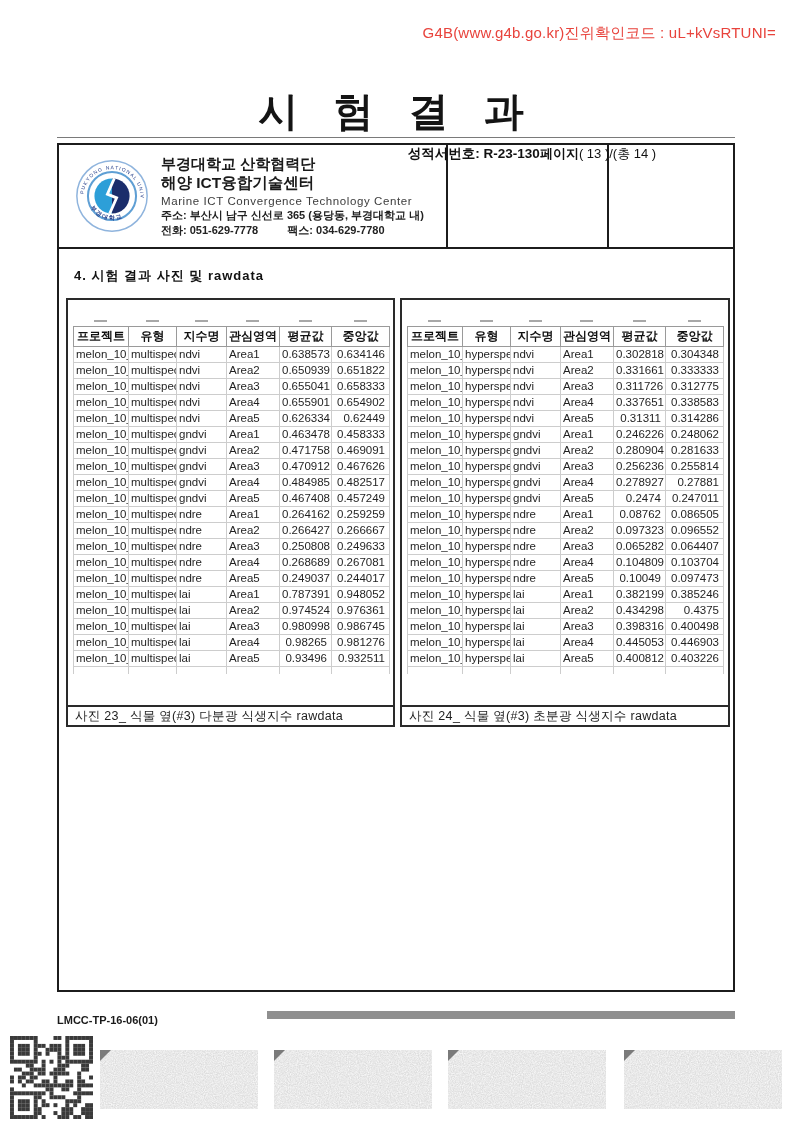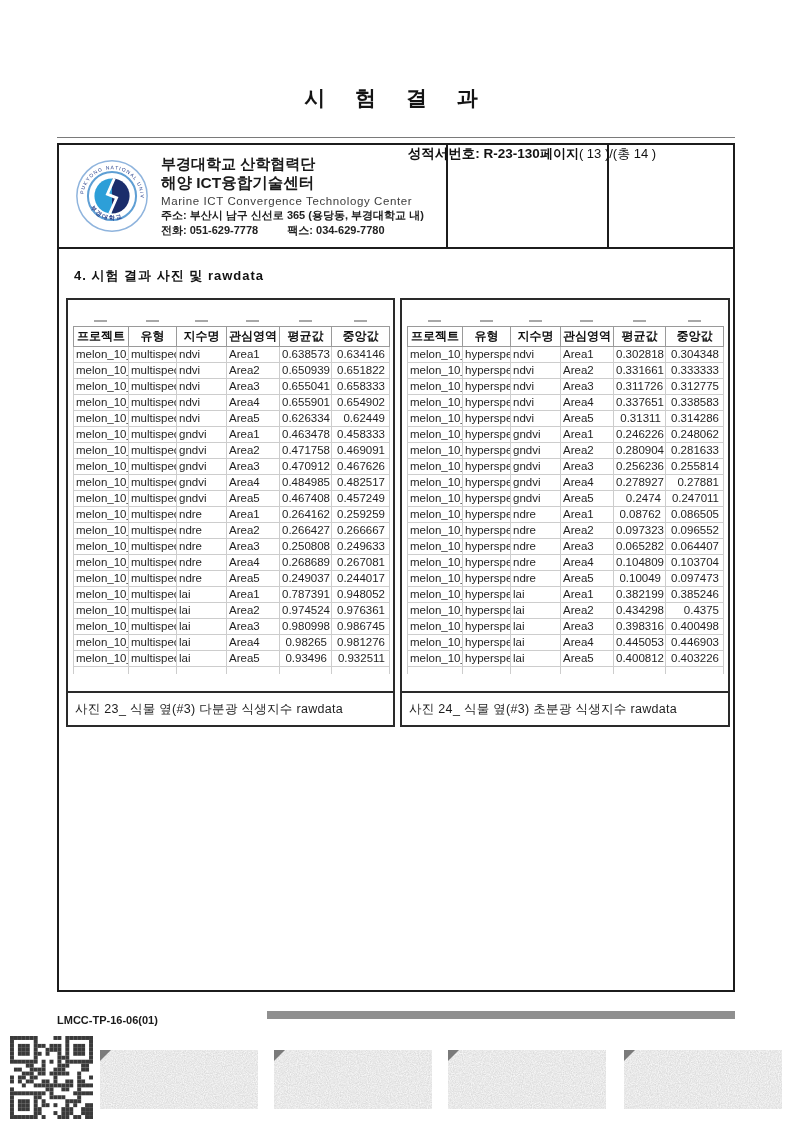--- a/index.html
+++ b/index.html
@@ -7,21 +7,21 @@
   .page {
     position:relative; width:794px; height:1123px; background:#fff;
     font-family:"Liberation Sans", sans-serif; color:#111; overflow:hidden;
   }
   .verify-code {
     position:absolute; top:24px; right:18px;
     color:#e8433c; font-size:15px; letter-spacing:0.2px;
   }
   .doc-title {
     position:absolute; top:84px; left:0; width:100%;
-    text-align:center; font-size:21px; font-weight:bold; letter-spacing:12px;
+    text-align:center; font-size:40px; font-weight:bold; letter-spacing:12px;
     color:#141414;
   }
   .rule-thin {
     position:absolute; left:57px; top:137px; width:678px;
     border-top:1.5px solid #7a7a7a;
   }
   .main-box {
     position:absolute; left:57px; top:143px; width:678px; height:849px;
     border:2px solid #1c1c1c;
   }
@@ -50,21 +50,21 @@
     font-size:13px; font-weight:bold; letter-spacing:1px; color:#121212;
   }
   
   .panel {
     position:absolute; top:153px; height:429px;
     border:2px solid #2a2a2a; background:#fff;
   }
   .panel.left { left:7px; width:329px; }
   .panel.right { left:341px; width:330px; }
   .caption {
-    position:absolute; bottom:0; left:0; right:0; height:34px;
+    position:absolute; bottom:0; left:0; right:0; height:20px;
     border-top:2px solid #2a2a2a; display:flex; align-items:center;
     padding-left:7px; font-size:12.5px; letter-spacing:0.3px; color:#1d1d1d;
     white-space:nowrap; overflow:hidden;
   }
   .sheet { position:absolute; top:0; left:5px; right:4px; }
   .clip-row {
     height:26px; display:flex; align-items:flex-end; padding-bottom:4px;
   }
   .clip-row span { display:flex; justify-content:center; }
   .clip-row i { display:block; width:13px; height:2px; background:#a8a8a8; }
@@ -86,20 +86,21 @@
   .qr { position:absolute; left:10px; top:1036px; width:83px; height:83px; }
   .stamp { position:absolute; top:1050px; width:158px; height:59px; }
   .stamp.s0 { left:100px; } .stamp.s1 { left:274px; }
   .stamp.s2 { left:448px; } .stamp.s3 { left:624px; }
 </style>
 </head>
 <body>
 
 <div class="page">
 
+  <div class="verify-code">G4B(www.g4b.go.kr)진위확인코드 : uL+kVsRTUNI=</div>
 
   <div class="doc-title">시 험 결 과</div>
 
   <div class="rule-thin"></div>
 
   <div class="main-box">
 
     <div class="header-row">
       <div class="hcol-left">
         <div class="logo-wrap">

